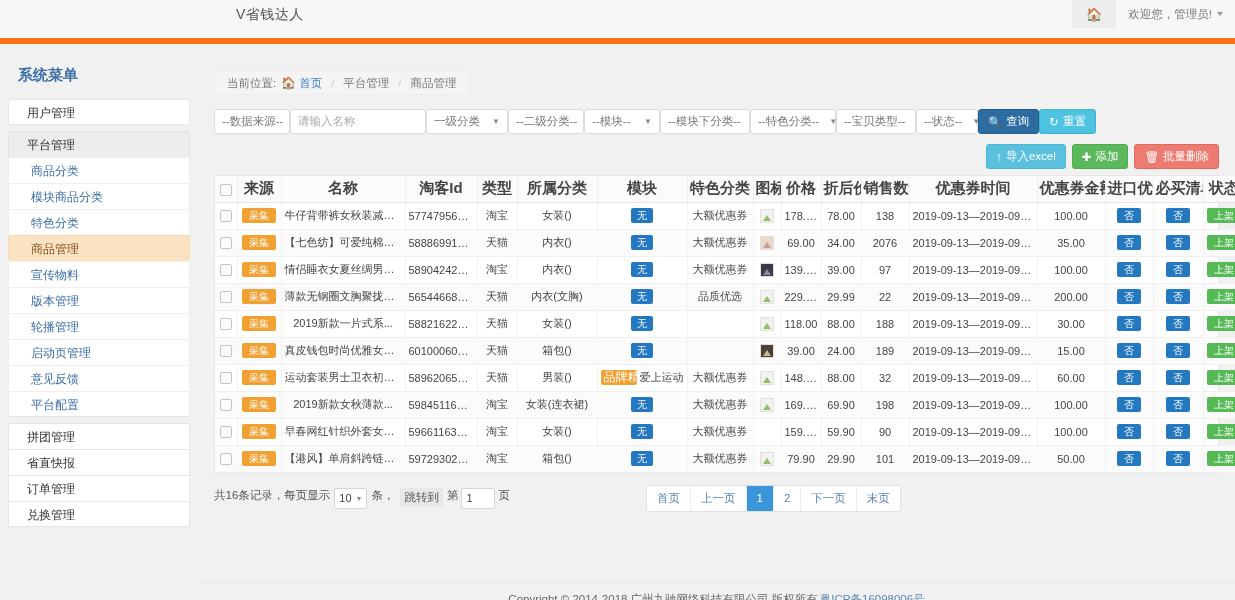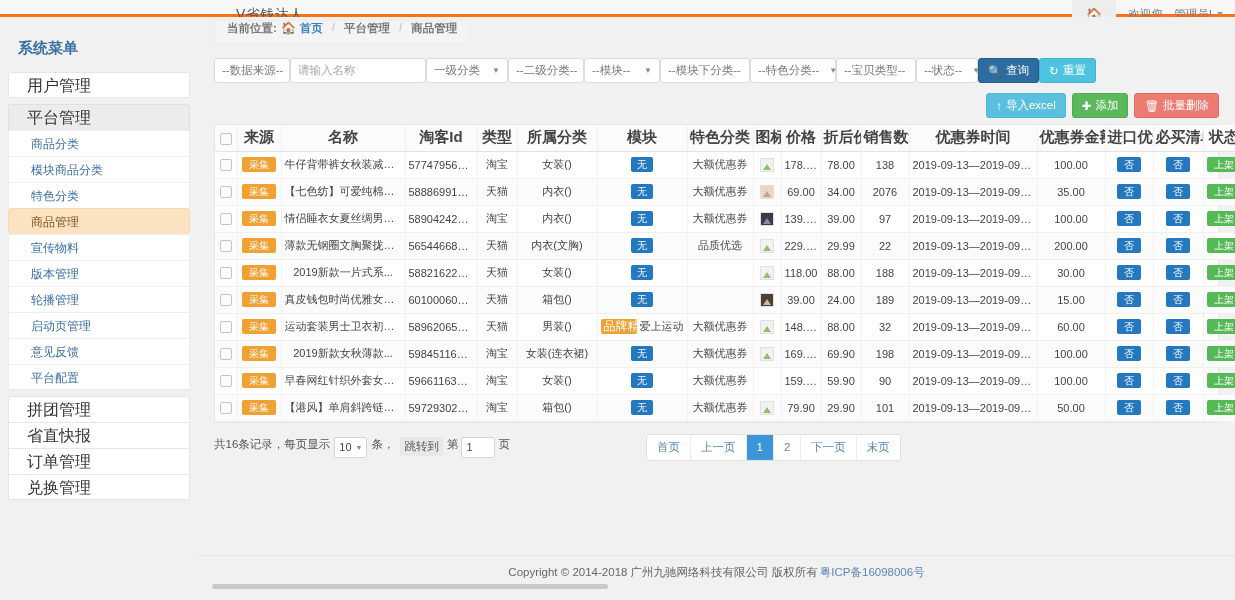--- a/index.html
+++ b/index.html
@@ -9,22 +9,22 @@
     background:#f1f1f1;
     font-family:"Liberation Sans","DejaVu Sans",sans-serif;
     font-size:12px;
     color:#333;
     overflow:hidden;
     position:relative;
   }
 
   
   #topbar {
-    height:17px; background:#f7f7f7;
-    border-bottom:3px solid #f97316;
+    height:44px; background:#f7f7f7;
+    border-bottom:6px solid #f97316;
     display:flex; align-items:center;
     position:relative;
   }
   #brand-title {
     position:absolute; left:236px; top:0;
     height:28px; line-height:28px;
     font-size:14px; color:#555;
     letter-spacing:0.5px;
   }
   #topbar-right {
@@ -54,21 +54,21 @@
     position:relative;
   }
   #menu-title {
     font-size:15px; font-weight:bold; color:#3b6ea5;
     padding:10px 10px 14px 10px;
   }
   .mi {
     background:#fff; border:1px solid #e6e6e6; border-bottom:none;
     height:26px; line-height:26px;
     padding:0 0 0 18px;
-    font-size:16px; color:#333;
+    font-size:12px; color:#333;
     cursor:pointer;
   }
   .mi.top { border-radius:3px 3px 0 0; }
   .mi-group-head {
     background:#ececec; border-color:#e0e0e0;
     color:#333;
   }
   .mi-spacer { height:6px; }
   .mi-sub {
     background:#fff; border:1px solid #eee; border-bottom:none;
@@ -90,26 +90,25 @@
 
   
   #main {
     flex:1; background:#f1f1f1;
     padding:0 16px; position:relative;
     overflow:hidden;
   }
 
   
   #breadcrumb {
-    margin-top:3px;
+    margin-top:27px;
     background:#f4f4f4; border:1px solid #ececec; border-radius:3px;
-    height:24px; display:flex; 
+    height:24px; display:flex; align-items:center;
     padding:0 12px; font-size:11.5px; color:#777;
     width:fit-content;
-    font-weight:bold;
   }
   #breadcrumb .link { color:#3b82c4; margin-left:3px; }
   #breadcrumb .sep { color:#ccc; margin:0 9px; }
   .home-glyph { font-size:12px; color:#444; margin-left:5px; }
 
   
   #filters {
     margin-top:14px;
     display:flex; align-items:center; gap:0;
     flex-wrap:nowrap;

